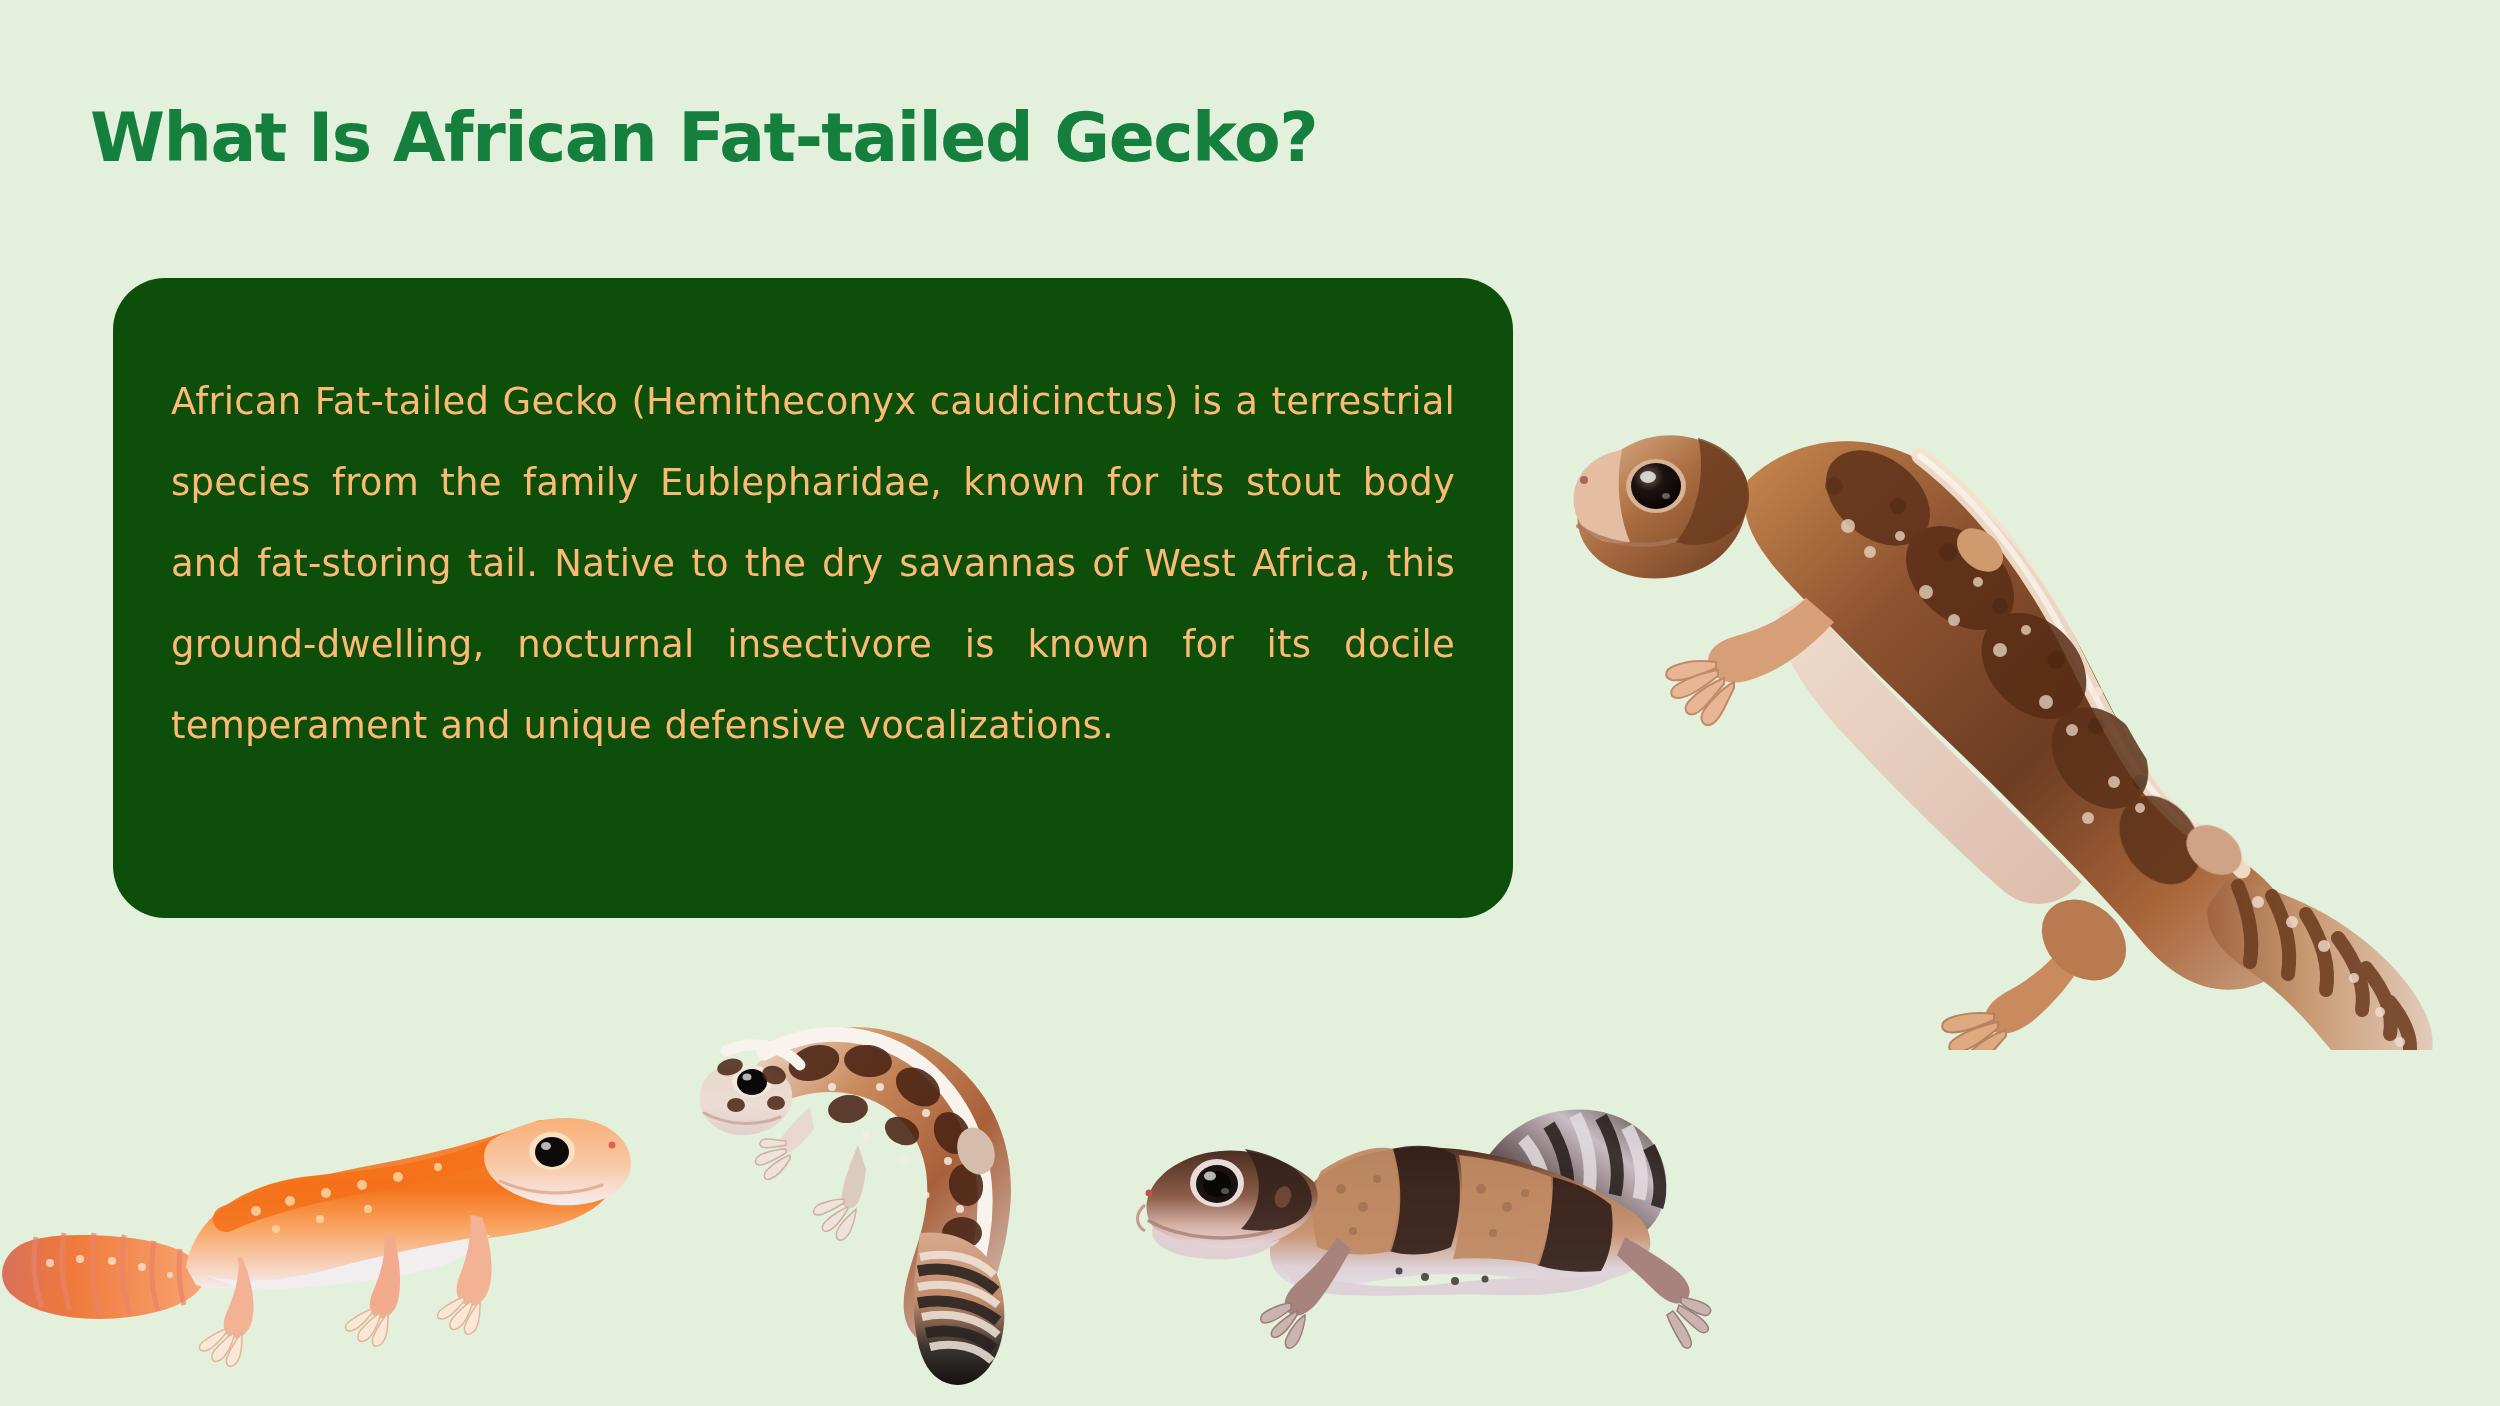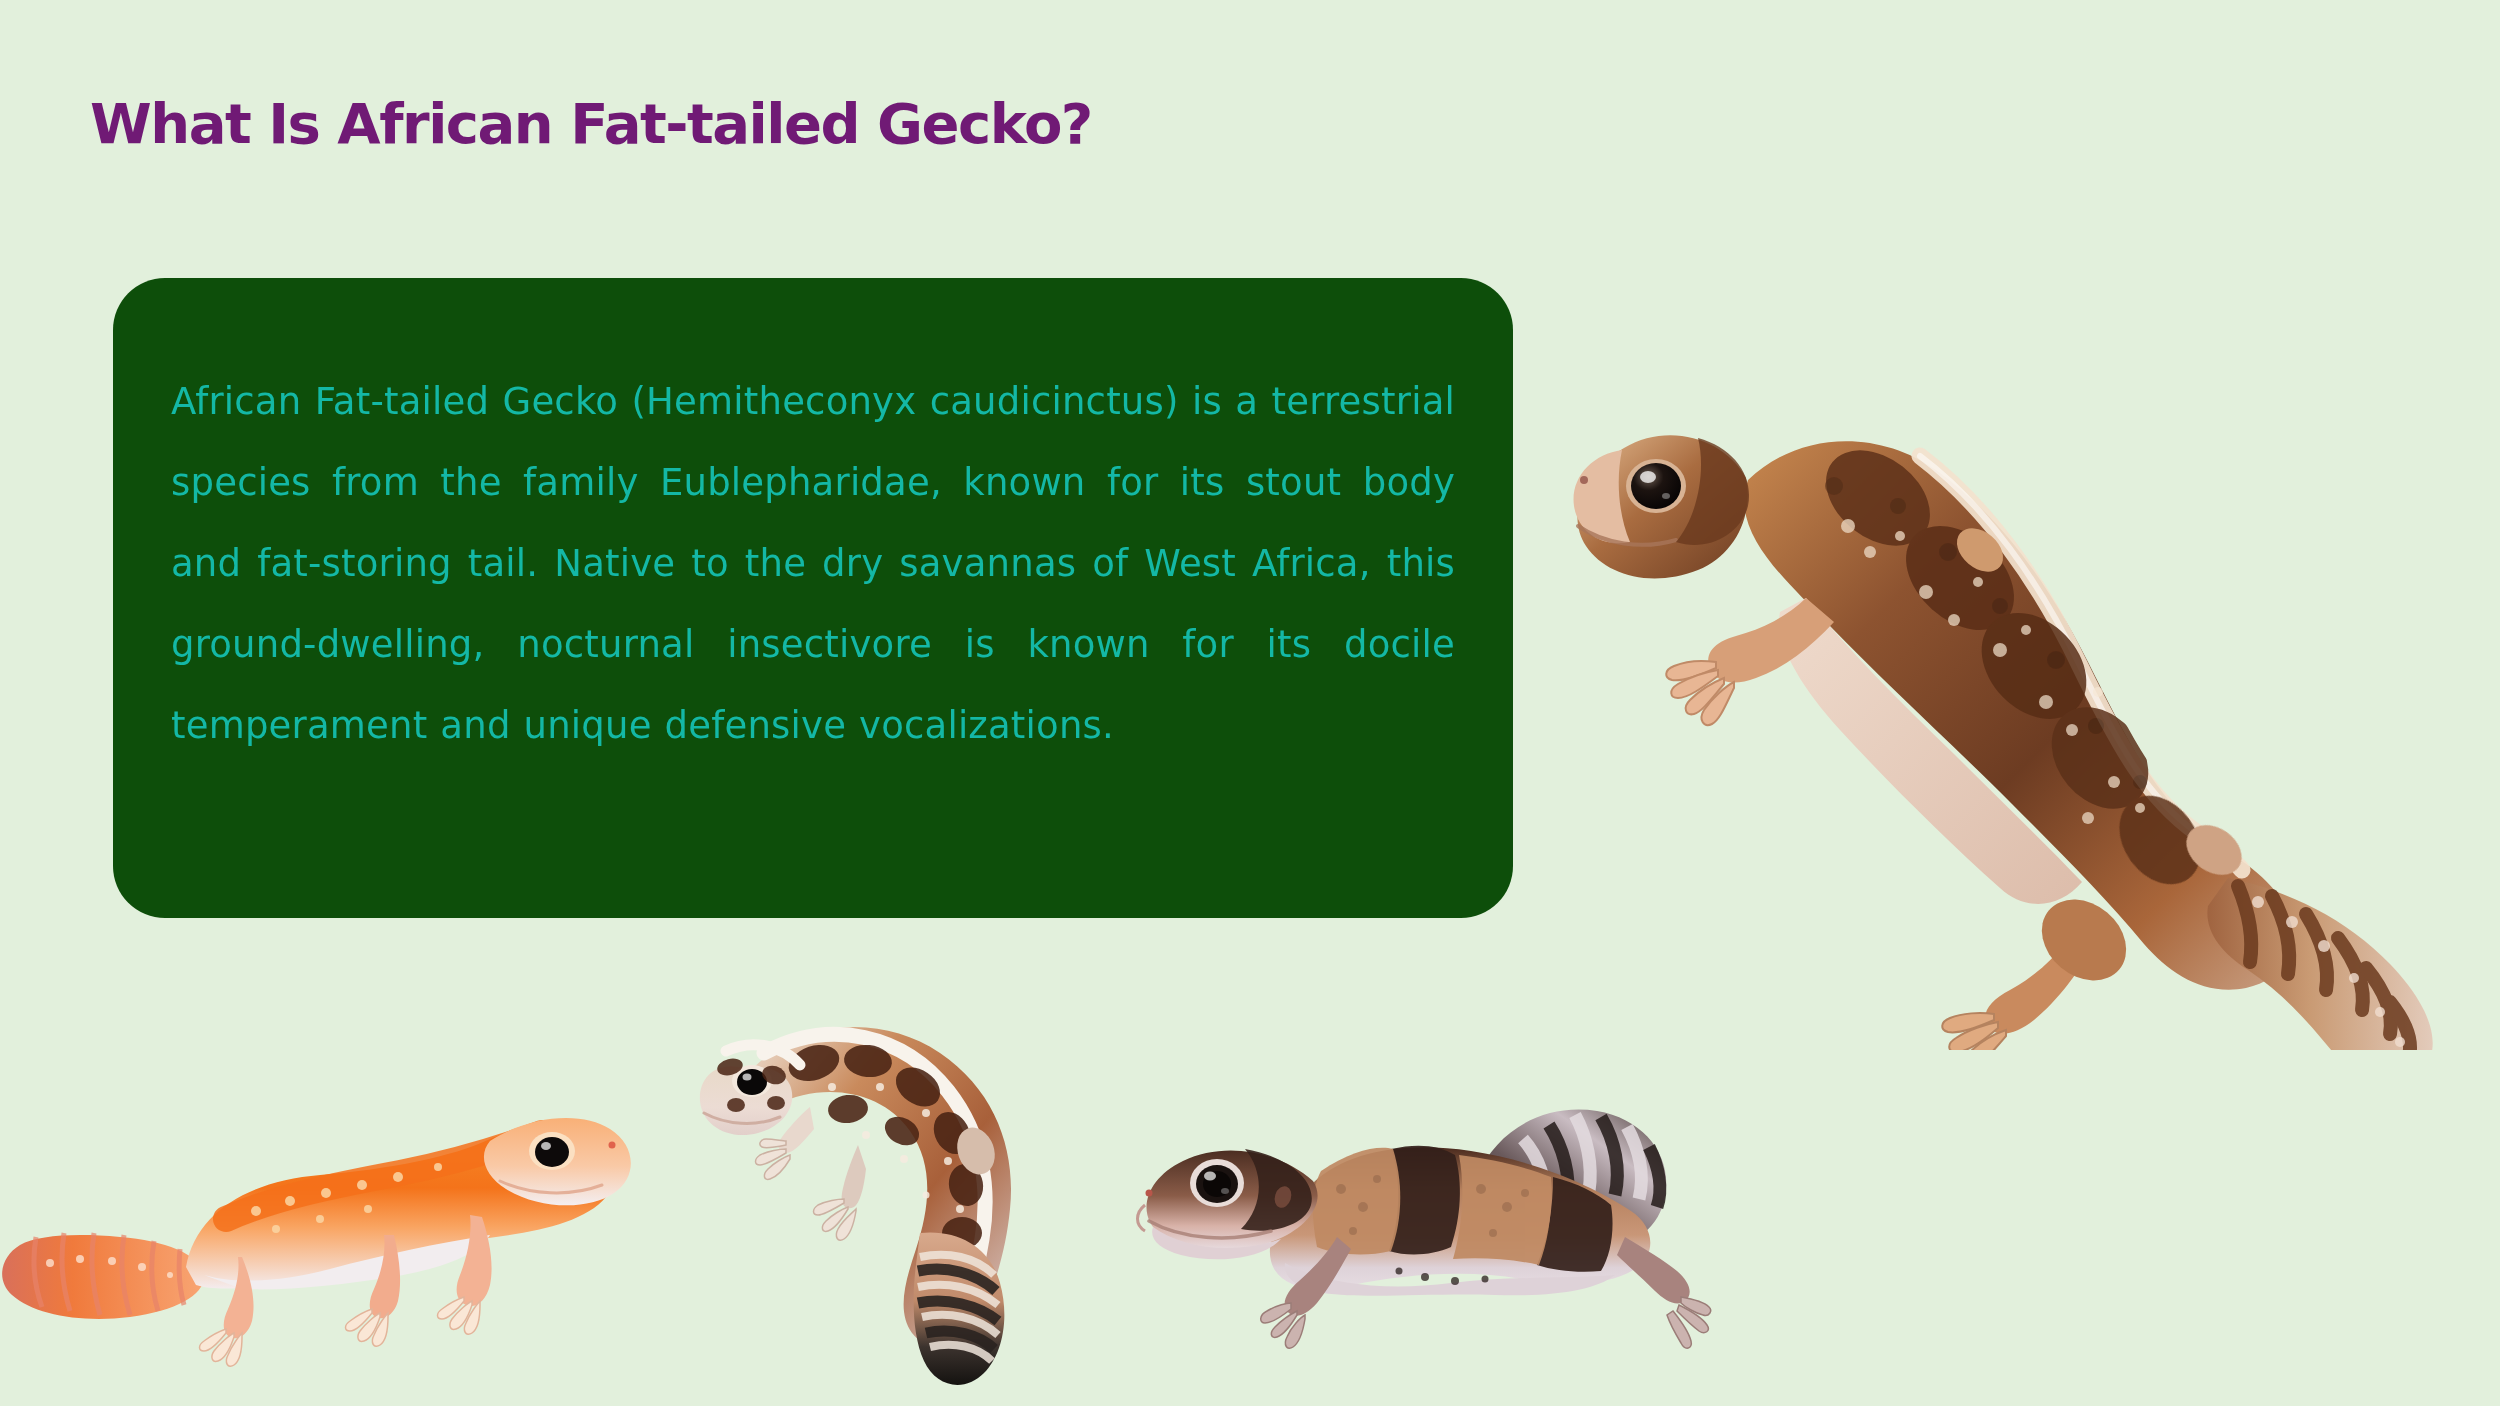--- a/index.html
+++ b/index.html
@@ -9,39 +9,39 @@
     font-family:"DejaVu Sans", sans-serif;
     overflow:hidden;position:relative;
   }
   .stage{position:absolute;inset:0;width:2500px;height:1406px;}
 
   
   #page-title{
     position:absolute;left:90px;top:55px;
     font-family:"DejaVu Sans", sans-serif;
     font-weight:700;
-    font-size:56px;
+    font-size:68px;
     letter-spacing:-1.5px;
-    color:#701a75;
+    color:#15803d;
     white-space:nowrap;
     line-height:1.1;
   }
 
   
   #info-card{
     position:absolute;
     left:113px;top:278px;
     width:1400px;height:640px;
     background:#0d4e0a;
     border-radius:52px;
     box-sizing:border-box;
     padding:46px 58px 40px 58px;
   }
   #info-card-text{
-    color:#14b8a6;
+    color:#fdba74;
     font-family:"DejaVu Sans", sans-serif;
     font-weight:400;
     font-size:37px;
     line-height:81px;
     text-align:justify;
     text-align-last:left;
     letter-spacing:.2px;
     word-spacing:1px;
   }
 

